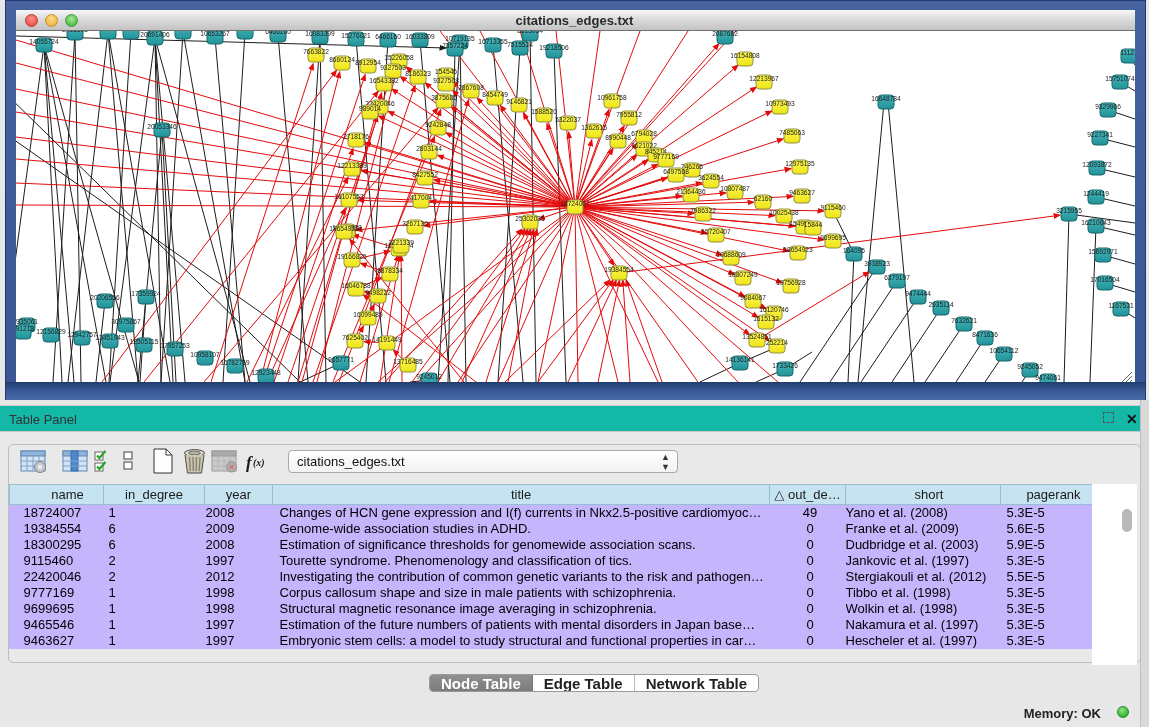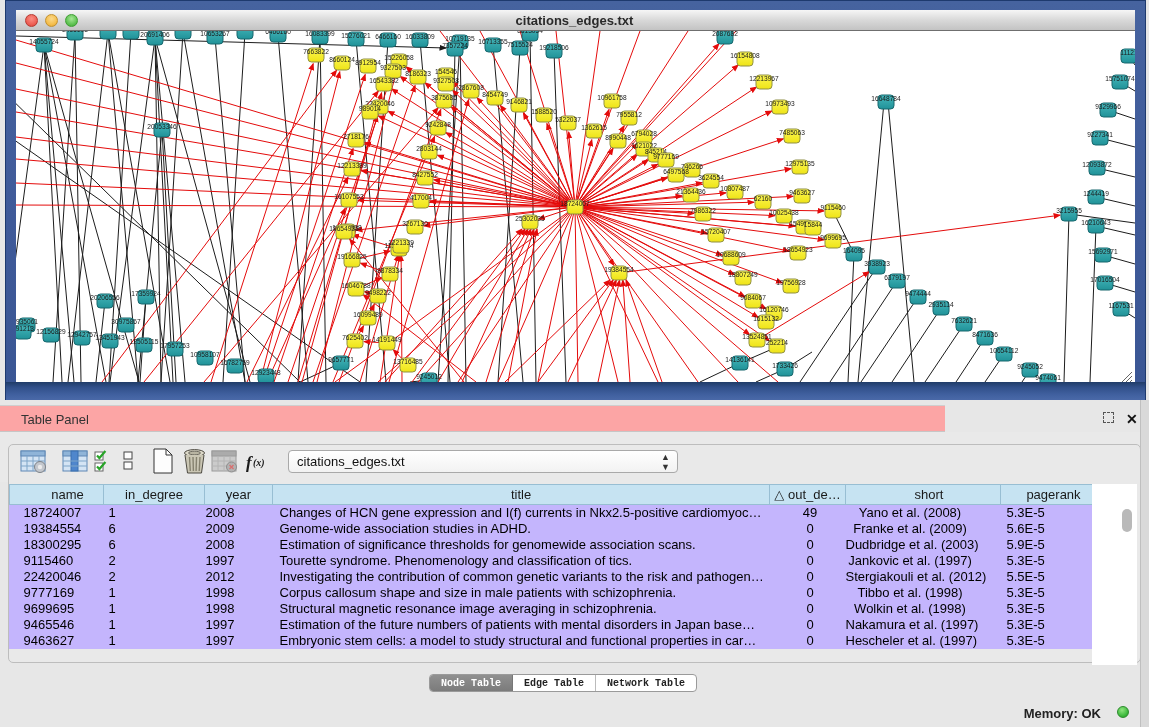--- a/index.html
+++ b/index.html
@@ -13,49 +13,49 @@
   border-bottom:1px solid #6f6f6f; }
 .tl { position:absolute; top:4px; width:13px; height:13px; border-radius:50%; }
 .tl.r { left:9px; background:radial-gradient(circle at 50% 35%,#fb8e84,#ee6156 60%,#d44238); border:1px solid #b73a31;}
 .tl.y { left:29px; background:radial-gradient(circle at 50% 35%,#fbd98b,#f5bf4f 60%,#dfa12f); border:1px solid #c3912e;}
 .tl.g { left:49px; background:radial-gradient(circle at 50% 35%,#a6e795,#61c354 60%,#3da634); border:1px solid #3f9e33;}
 .wtitle { position:absolute; top:13px; left:0; width:100%; text-align:center;
   font-size:13px; font-weight:bold; color:#2a2a2a; }
 .canvas { position:absolute; left:16px; top:31px; width:1119px; height:351px;
   background:#fff; overflow:hidden; }
 .grip { position:absolute; right:2px; top:339px; width:14px; height:14px; }
-.tp-head { position:absolute; left:0; top:405px; width:945px; height:27px;
-  background:#fca5a5; border-top:1px solid #cfcfcf; border-bottom:1px solid #c6c6c6;
-  font-size:13px; color:#333; line-height:27px; padding-left:21px; }
+.tp-head { position:absolute; left:0; top:405px; width:1149px; height:27px;
+  background:#14b8a6; border-top:1px solid #cfcfcf; border-bottom:1px solid #c6c6c6;
+  font-size:13px; color:#333; line-height:27px; padding-left:9px; }
 .tp-icons1 { position:absolute; left:1103px; top:6px; width:11px; height:11px; border:1px dashed #555; }
 .tp-icons2 { position:absolute; left:1126px; top:5px; font-size:14px; font-weight:bold; color:#111; line-height:16px;}
 .panelbox { position:absolute; left:8px; top:444px; width:1133px; height:219px;
   background:#e9e9e9; border:1px solid #bdbdbd; border-radius:5px; }
 .toolrow { position:absolute; left:0; top:432px; width:1149px; height:50px; background:#e9e9e9;}
 .combo { position:absolute; left:288px; top:450px; width:390px; height:23px;
   background:linear-gradient(180deg,#ffffff,#f2f2f2); border:1px solid #a9a9a9; border-radius:4px;
   font-size:13px; color:#111; line-height:21px; padding-left:8px; }
 .combo .ud { position:absolute; right:7px; top:1px; font-size:9px; color:#333; line-height:10px; text-align:center;}
 table.grid { position:absolute; left:9px; top:484px; width:1084px; border-collapse:collapse;
   font-size:13px; color:#000; table-layout:fixed; background:#c4b5fd; }
 table.grid th { background:#c6e3f2; border:1px solid #98bed3;
   font-weight:normal; font-size:13px; height:20px; padding:0; color:#1a1a1a; }
 th.h1 span { position:relative; left:11px; } th.h6 span { position:relative; left:6px; } th.h7 span { position:relative; left:7px;text-align:right; }
 table.grid td { height:16px; line-height:16px; padding:0; white-space:nowrap; overflow:hidden; border:none; }
 table.grid td.c1 { padding-left:14px; }
 table.grid td.c2 { padding-left:5px; }
 table.grid td.c3 { padding-left:1px; }
 table.grid td.c4 { padding-left:7px; }
 table.grid td.c5 { padding-left:5px;text-align:center; }
-table.grid td.c6 { text-align:center; padding-right:26px; }
+table.grid td.c6 { text-align:left; padding-right:26px; }
 table.grid td.c7 { padding-left:6px; }
 .vsb { position:absolute; left:1092px; top:484px; width:45px; height:181px; background:#fff; }
 .vsb .thumb { position:absolute; left:30px; top:25px; width:10px; height:23px; background:#b9b9b9; border-radius:5px;}
 .tabs { position:absolute; left:429px; top:674px; height:18px; display:flex;
-  font-size:10px; font-weight:bold; border:1px solid #9a9a9a; border-radius:4px; overflow:hidden; background:#fff;font-family:Liberation Mono, monospace;}
+  font-size:15px; font-weight:bold; border:1px solid #9a9a9a; border-radius:4px; overflow:hidden; background:#fff;}
 .tabs div { padding:0 11px; line-height:17px; color:#222; border-right:1px solid #bbb; }
 .tabs div.sel { background:linear-gradient(180deg,#909090,#7b7b7b); color:#fff; border-right:1px solid #777;}
 .mem { position:absolute; right:48px; top:706px; font-size:13px; color:#222;font-weight:bold; }
 .memdot { position:absolute; right:20px; top:706px; width:12px; height:12px; border-radius:50%;
   background:radial-gradient(circle at 40% 30%,#8fe57e,#3cb83c 65%,#259425); border:1px solid #2c8b2c; }
 .rightstrip { position:absolute; right:0; top:400px; width:9px; height:327px; background:#d9d9d9; border-left:1px solid #bfbfbf;}
 </style></head>
 <body>
 <div class="frame">
     <div class="bot"></div>

